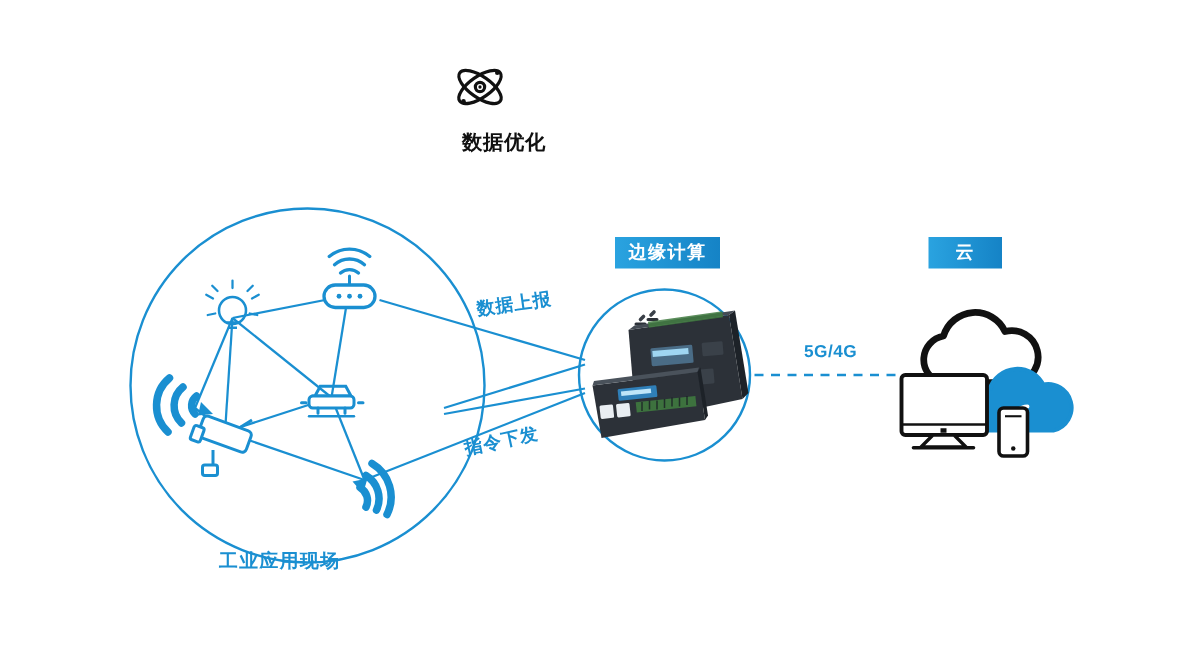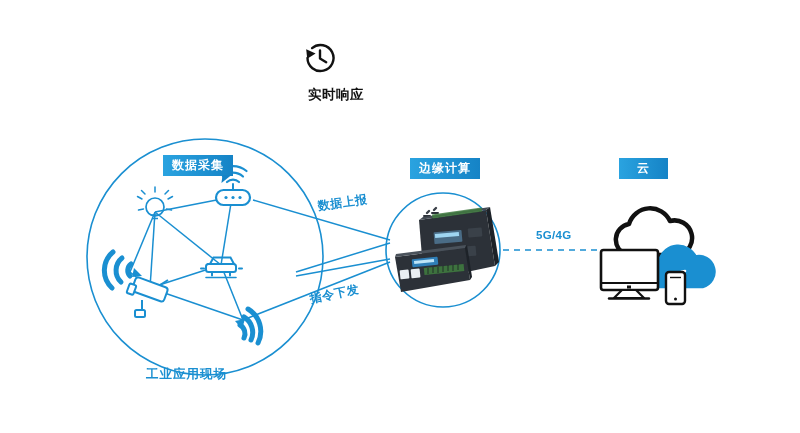--- a/index.html
+++ b/index.html
@@ -70,31 +70,36 @@
 
   svg{ position:absolute; left:0; top:0; overflow:visible; }
 </style>
 </head>
 <body>
 
 <div id="stage">
 
   <div class="features">
 
-
     <div class="feature">
       <div class="ficon">
         <svg width="40" height="40" viewBox="0 0 40 40">
-          <path d="M7.5 20a13 13 0 1 0 4.6-9.9" fill="none" stroke="#111" stroke-width="2.4" stroke-linecap="round"></path>
-          <path d="M6.2 11.2 L7.2 20.8 L15.6 15.6 Z" fill="#111"></path>
-          <path d="M20 12.4 L20 20.4 L26.2 24.2" fill="none" stroke="#111" stroke-width="2.4" stroke-linecap="round" stroke-linejoin="round"></path>
+          <g fill="none" stroke="#111" stroke-width="2.1">
+            <ellipse cx="20" cy="20" rx="16.5" ry="7" transform="rotate(35 20 20)"></ellipse>
+            <ellipse cx="20" cy="20" rx="16.5" ry="7" transform="rotate(-35 20 20)"></ellipse>
+            <circle cx="20" cy="20" r="3.1"></circle>
+          </g>
+          <circle cx="20" cy="20" r="1.1" fill="#111"></circle>
+          <circle cx="31.5" cy="10.5" r="1.5" fill="#111"></circle>
+          <circle cx="9" cy="29.5" r="1.5" fill="#111"></circle>
         </svg>
       </div>
-      <div class="flabel">实时响应</div>
+      <div class="flabel">数据优化</div>
     </div>
+
 
   </div>
 
   <svg width="800" height="433" viewBox="0 0 800 433">
 
     <circle cx="205" cy="257" r="118" fill="none" stroke="#1a8fd1" stroke-width="1.6"></circle>
 
     <g stroke="#1a8fd1" stroke-width="1.5" fill="none">
       <line x1="155" y1="212" x2="232" y2="197"></line>
       <line x1="155" y1="212" x2="130" y2="272"></line>
@@ -223,21 +228,20 @@
     </g>
 
     <g stroke="#111111" fill="#ffffff">
       <rect x="666" y="272" width="19" height="32" rx="3" stroke-width="2.4"></rect>
       <path d="M670 277.5 h11" stroke-width="1.4"></path>
       <circle cx="675.5" cy="299" r="1.5" fill="#111" stroke="none"></circle>
     </g>
 
   </svg>
 
-  <div class="tag gradient" id="tag-collect">数据采集</div>
 
   <div class="tag gradient" id="tag-edge">边缘计算</div>
 
   <div class="tag gradient" id="tag-cloud">云</div>
 
   <div class="caption" id="cap-site">工业应用现场</div>
 
 
   <div class="caption" id="cap-5g">5G/4G</div>
 

